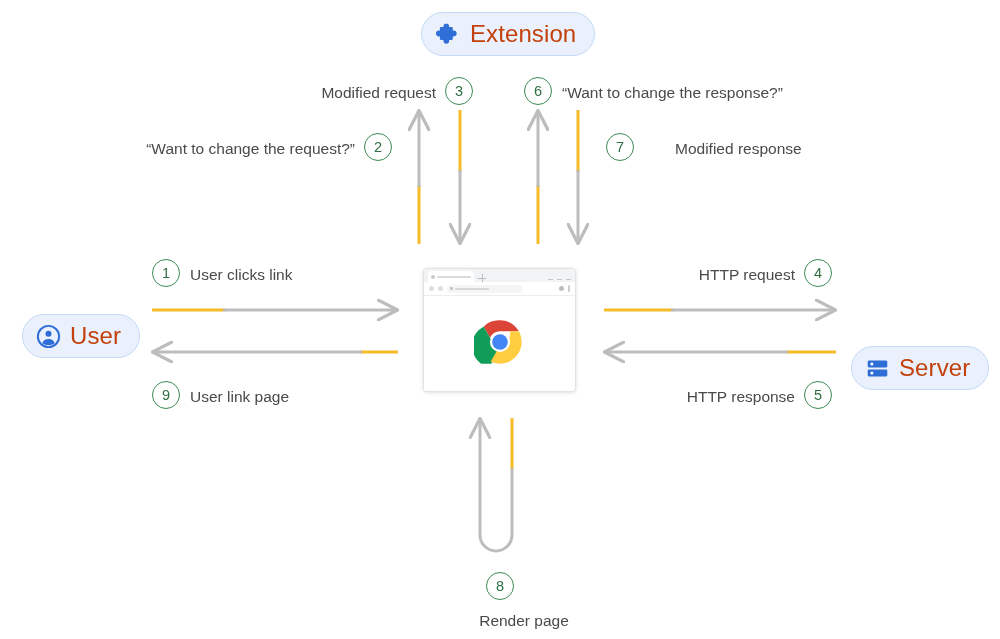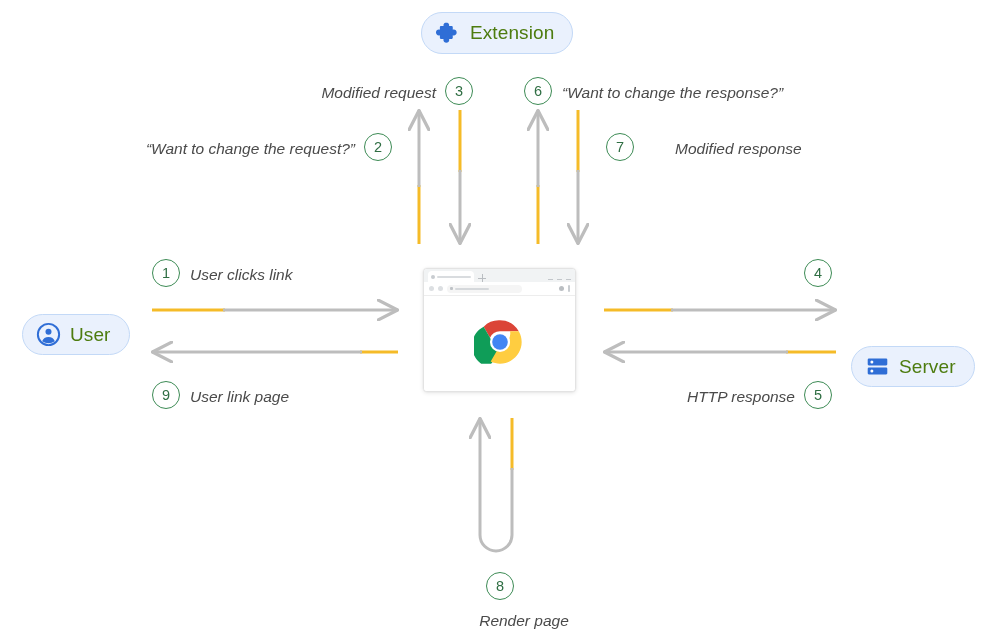--- a/index.html
+++ b/index.html
@@ -26,22 +26,22 @@
     align-items: center;
     gap: 9px;
     background: #eaf1fd;
     border: 1.4px solid #c3d9f7;
     border-radius: 999px;
     padding: 7px 18px 7px 13px;
     box-sizing: border-box;
     white-space: nowrap;
   }
   .pill .plabel {
-    color: #4d7c0f;
-    font-size: 19px;
+    color: #c2410c;
+    font-size: 24px;
     letter-spacing: .1px;
   }
   .pill svg { display: block; }
 
   
   .stepnum {
     position: absolute;
     width: 28px;
     height: 28px;
     border-radius: 50%;
@@ -55,21 +55,20 @@
     background: #ffffff;
   }
 
   
   .lbl {
     position: absolute;
     color: #4a4a4a;
     font-size: 15.5px;
     white-space: nowrap;
     line-height: 1;
-    font-style: italic;
   }
   .lbl.right { text-align: right; }
 
   
   #arrows {
     position: absolute;
     left: 0; top: 0;
     width: 1000px;
     height: 639px;
     pointer-events: none;
@@ -293,20 +292,21 @@
   <div class="stepnum" style="left:606px; top:133px;">7</div>
   <div class="stepnum" style="left:486px; top:572px;">8</div>
   <div class="stepnum" style="left:152px; top:381px;">9</div>
 
   <div class="lbl" style="left:190px; top:267px;">User clicks link</div>
 
   <div class="lbl right" style="left:0px; top:141px; width:355px; text-align:right;">“Want to change the request?”</div>
 
   <div class="lbl right" style="left:0px; top:85px; width:436px; text-align:right;">Modified request</div>
 
+  <div class="lbl right" style="left:520px; top:267px; width:275px; text-align:right;">HTTP request</div>
 
   <div class="lbl right" style="left:520px; top:389px; width:275px; text-align:right;">HTTP response</div>
 
   <div class="lbl" style="left:562px; top:85px;">“Want to change the response?”</div>
 
   <div class="lbl" style="left:646px; top:141px;margin-left:29px;">Modified response</div>
 
   <div class="lbl" style="left:0px; top:613px; width:1000px; text-align:center;margin-left:24px;">Render page</div>
 
   <div class="lbl" style="left:190px; top:389px;">User link page</div>

